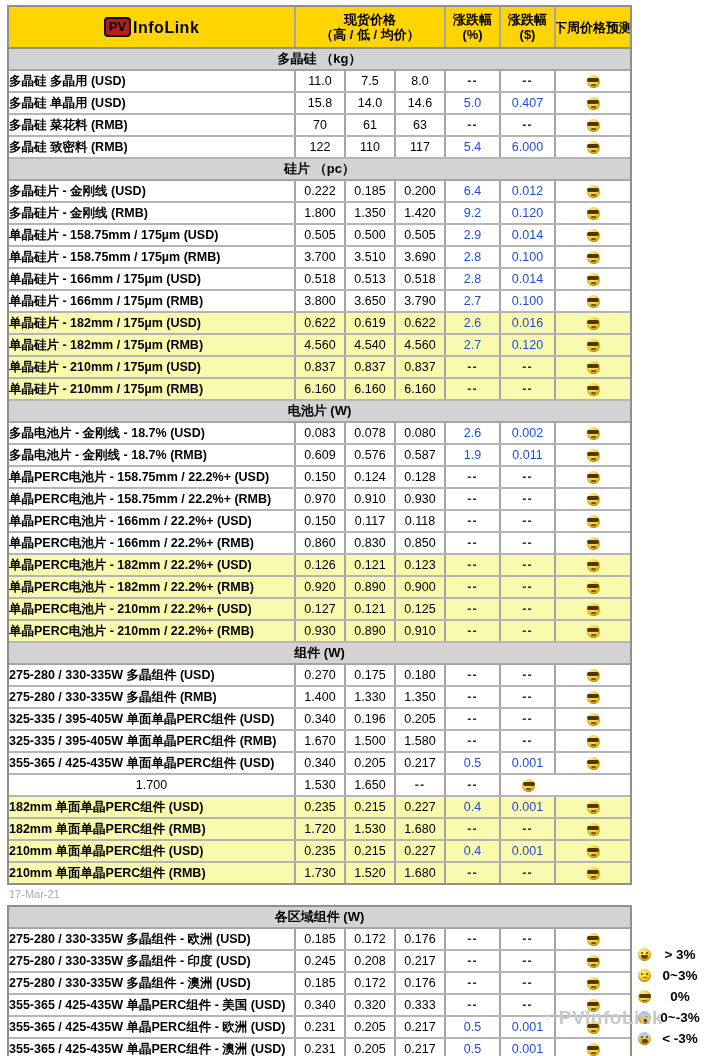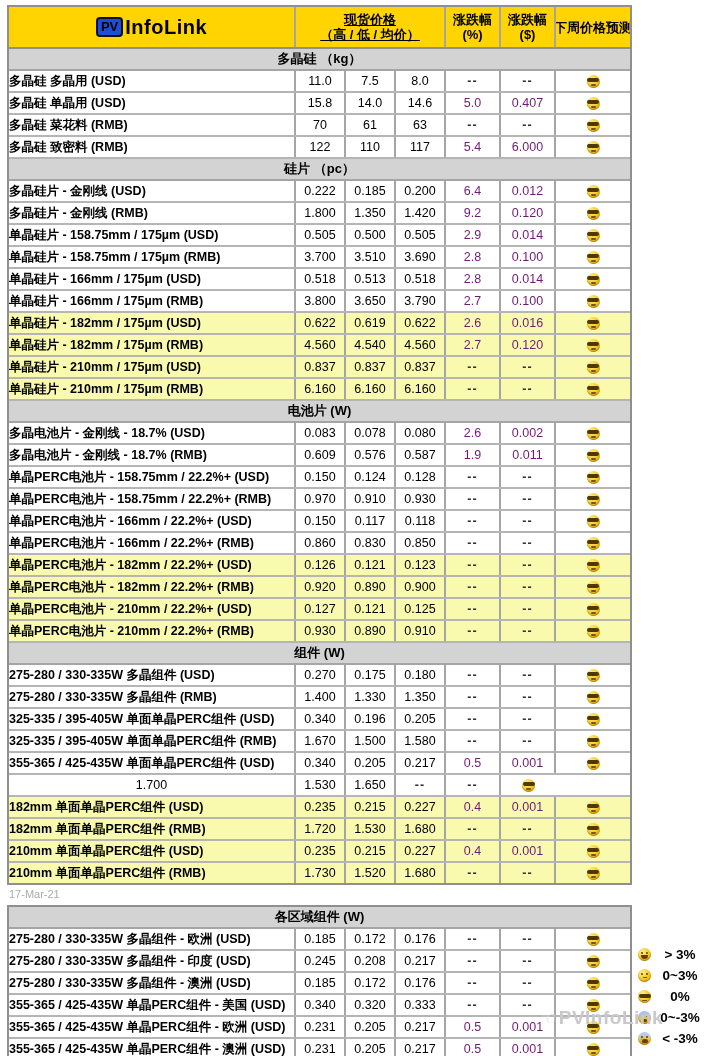--- a/index.html
+++ b/index.html
@@ -14,34 +14,34 @@
     box-sizing:border-box;border-right:2px solid #a5a5a5;
     display:flex;align-items:center;justify-content:center;
     font-size:12.5px;line-height:13px;overflow:hidden;white-space:nowrap;
   }
   .cell:last-child{border-right:none;border-radius:17px;}
   .thead{height:40px;background:#ffd400;border-bottom:2px solid #8f8f8f;}
   .thead .cell{flex-direction:column;font-weight:bold;font-size:13px;gap:2px;}
   .logo-cell{flex-direction:row !important;gap:4px;}
   .logo-box{
     border:2.5px solid #111;border-radius:4px;padding:0 3px;
-    font-weight:bold;font-size:13px;line-height:16px;background:#1d4ed8;
-  }
-  .logo-text{font-weight:bold;font-size:20px;letter-spacing:0.5px;}
+    font-weight:bold;font-size:13px;line-height:16px;background:#b91c1c;
+  }
+  .logo-text{font-weight:bold;font-size:16px;letter-spacing:0.5px;}
   .section-row{
     height:20px;background:#d3d3d3;border-bottom:2px solid #a5a5a5;
     display:flex;align-items:center;justify-content:center;
     font-weight:bold;font-size:13px;text-align:center;
   }
   .data-row{height:20px;border-bottom:2px solid #b5b5b5;background:#fff;}
   .data-row:last-child,.section-row:last-child{border-bottom:none;}
   .data-row.hl{background:#fafaae;}
   .name-cell{justify-content:flex-start;padding-left:0;font-weight:bold;}
   .num{font-size:12.5px;}
-  .chg{color:#701a75;}
+  .chg{color:#1d4ed8;}
   .dash{color:#333;font-weight:bold;letter-spacing:1px;}
   .date-label{color:#ababab;font-size:11px;margin:3px 0 4px 2px;height:13px;}
   
   .emoji{
     display:inline-block;width:13px;height:13px;border-radius:50%;position:relative;
     background:radial-gradient(circle at 35% 30%,#ffe978 10%,#f5c51c 55%,#cf9704 95%);
     box-shadow:inset 0 -1px 1px rgba(110,60,0,.45);
   }
   .emoji.sunglasses::before{
     content:"";position:absolute;left:0.5px;right:0.5px;top:3.5px;height:4px;
@@ -90,21 +90,21 @@
 <body>
 
 <div class="page">
 
   <div class="ptable">
     <div class="grid-row thead">
       <div class="cell logo-cell">
         <span class="logo-box">PV</span>
         <span class="logo-text">InfoLink</span>
       </div>
-      <div class="cell" style="grid-column:span 3;text-decoration:underline;">
+      <div class="cell" style="grid-column:span 3;">
         <div>现货价格</div>
         <div>（高 / 低 / 均价）</div>
       </div>
       <div class="cell">
         <div>涨跌幅</div>
         <div>(%)</div>
       </div>
       <div class="cell">
         <div>涨跌幅</div>
         <div>($)</div>

